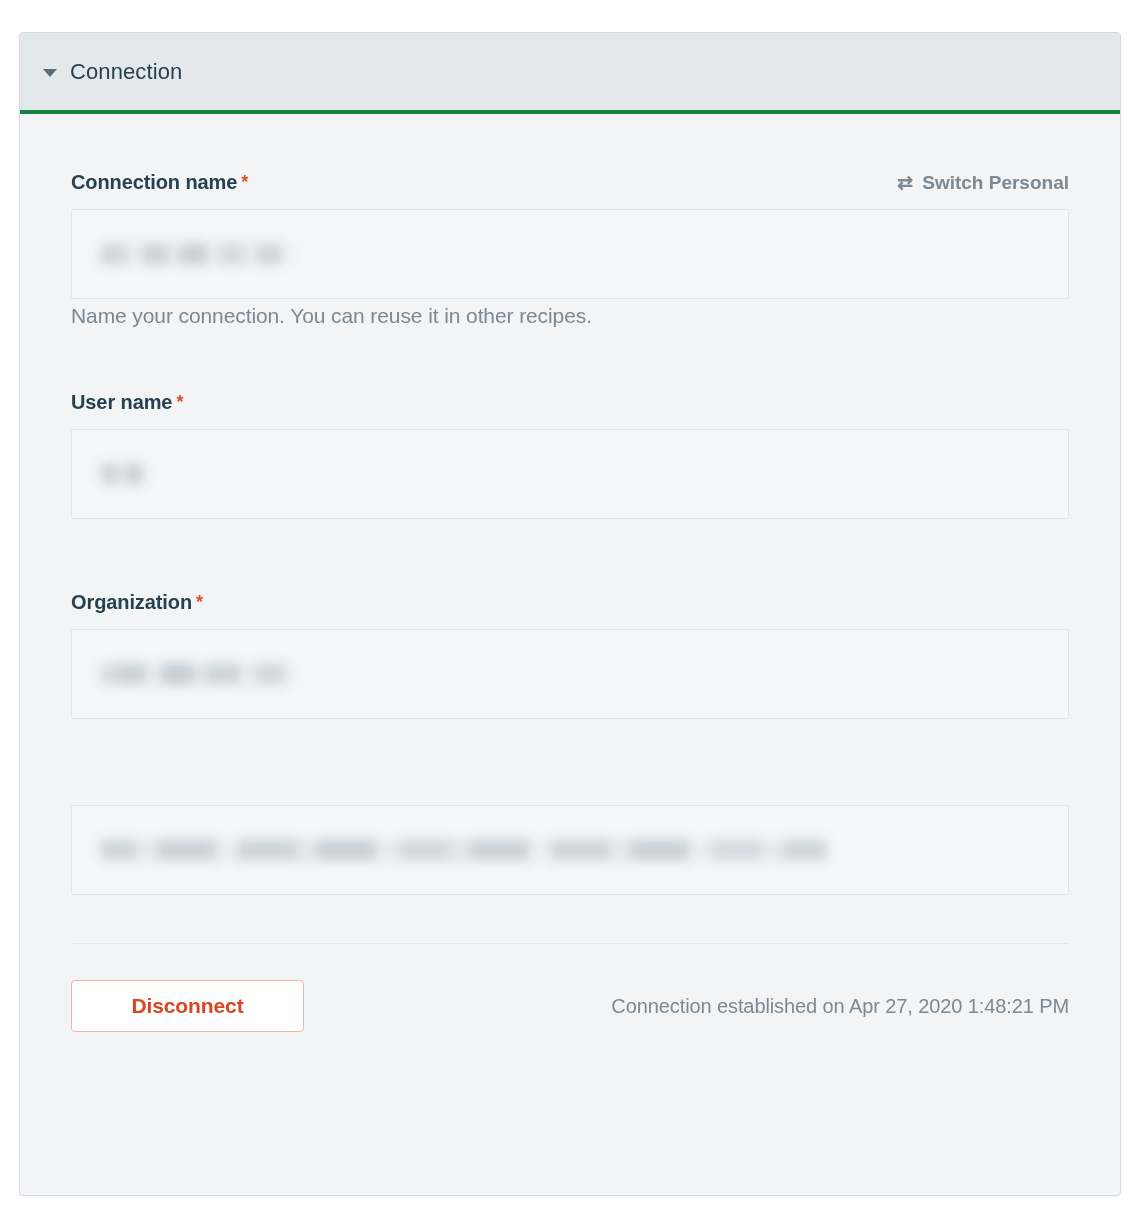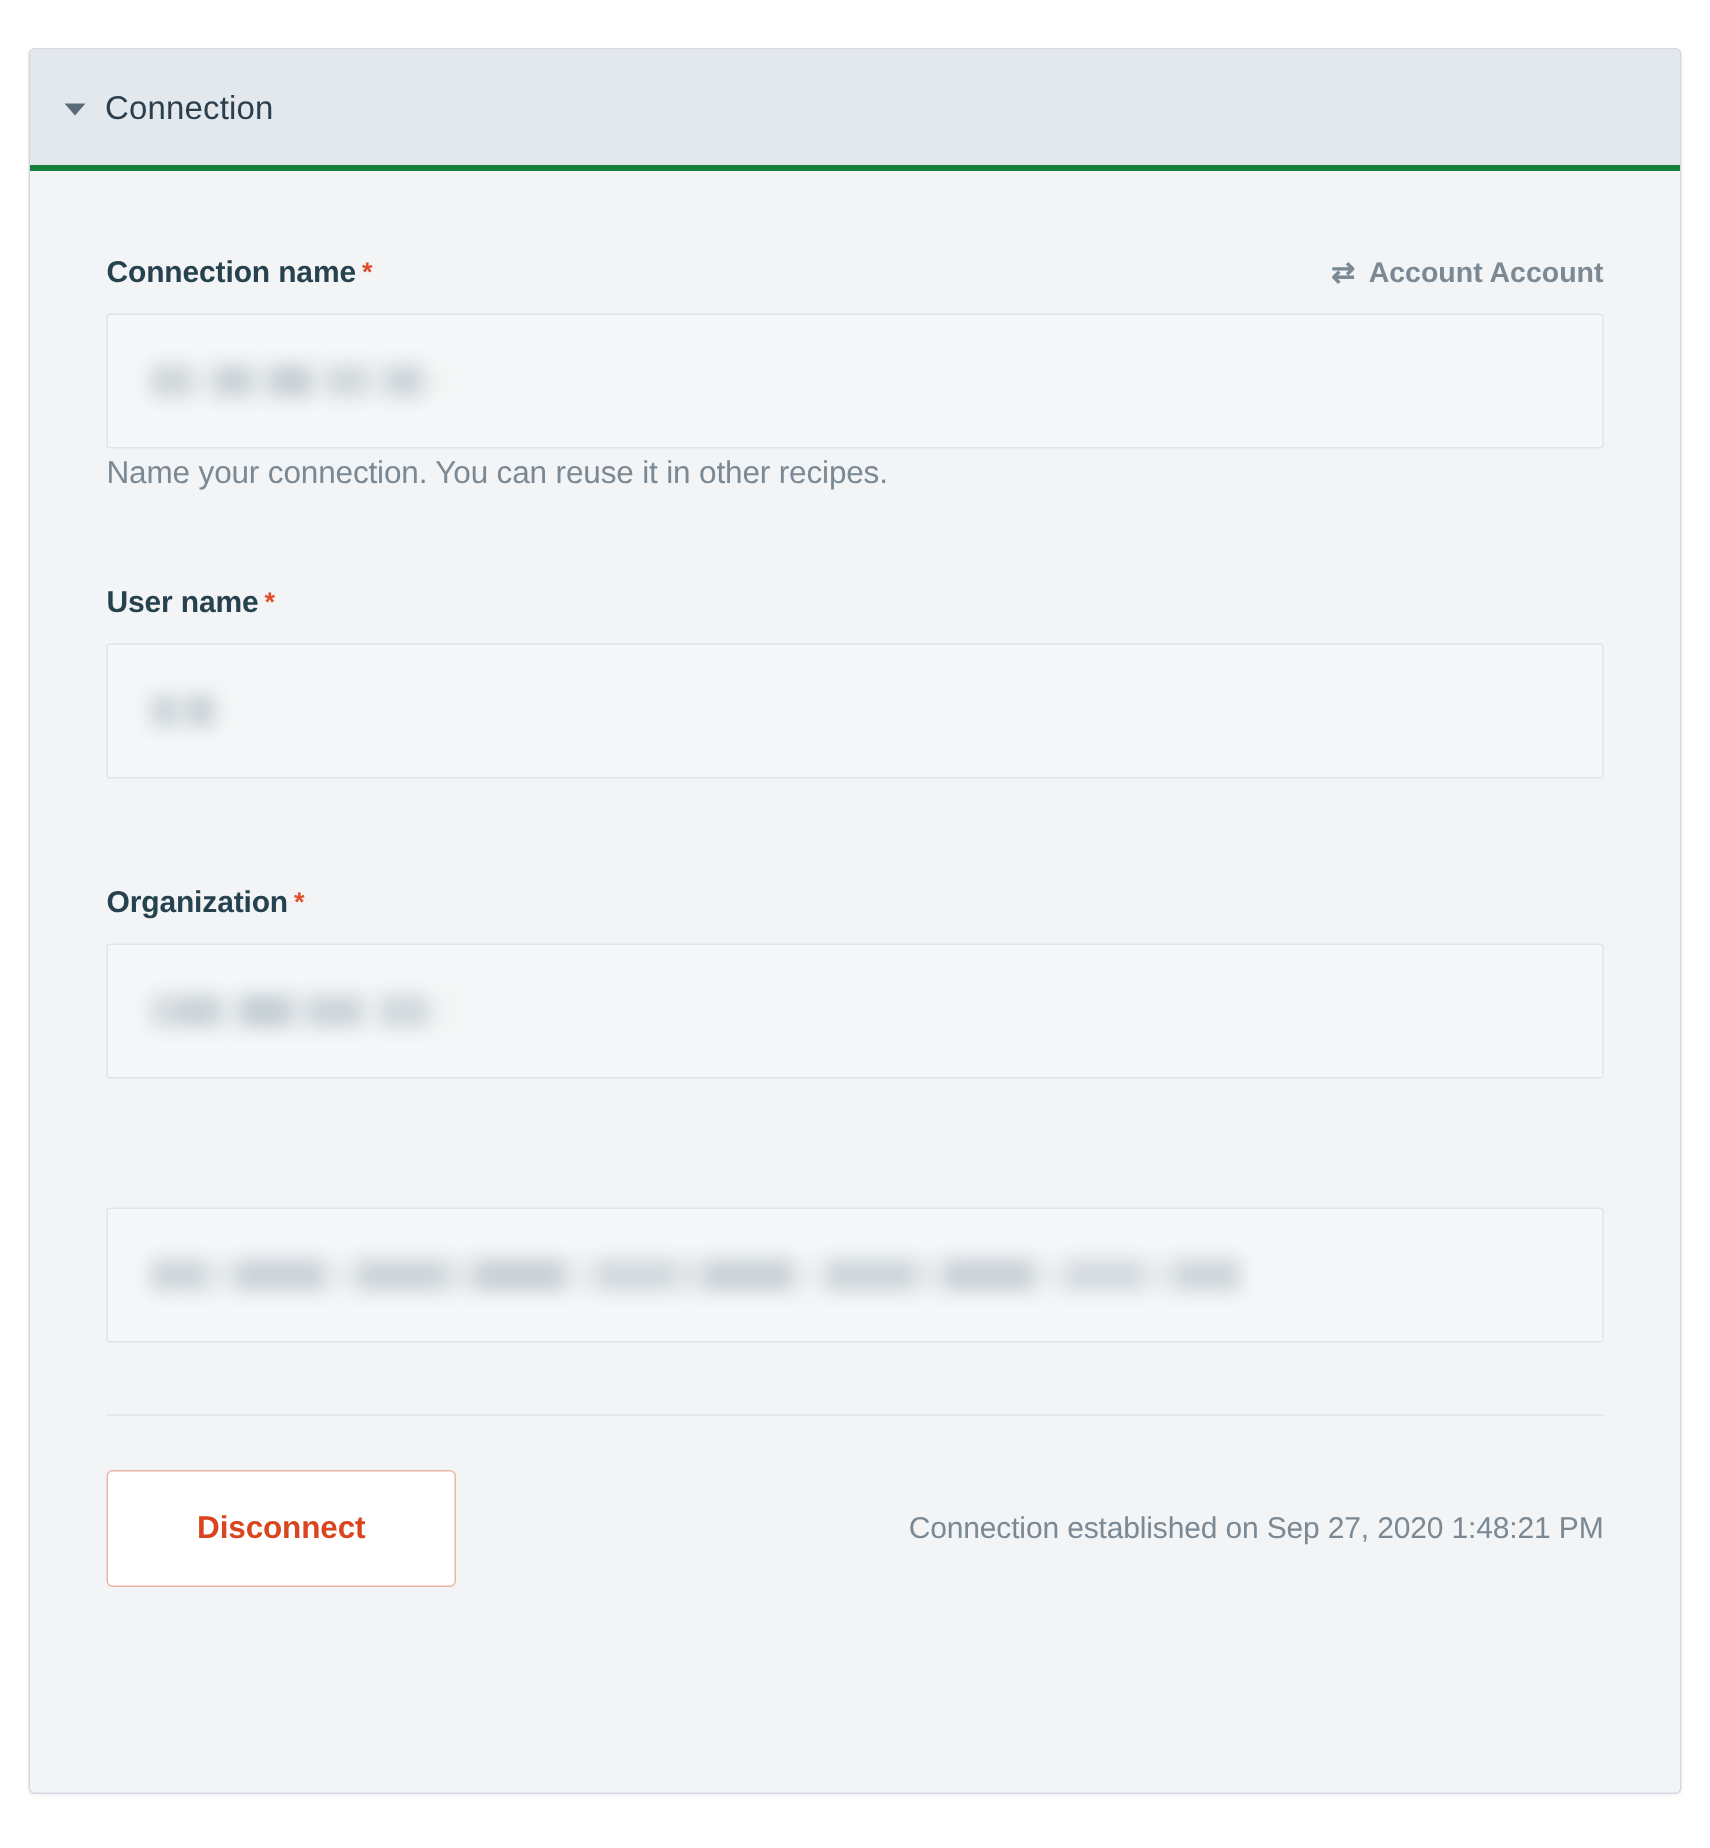--- a/index.html
+++ b/index.html
@@ -175,21 +175,21 @@
     margin-top: 48px;
   }
   .footer-row {
     margin-top: 36px;
     display: flex;
     align-items: center;
     justify-content: space-between;
   }
   .disconnect-btn {
     width: 233px;
-    height: 78px;
+    height: 52px;
     background: #ffffff;
     border: 1px solid #eeb4a5;
     border-radius: 4px;
     color: #d9451e;
     font-size: 21px;
     font-weight: bold;
     font-family: "Liberation Sans", sans-serif;
     cursor: pointer;
     letter-spacing: -0.1px;
   }
@@ -222,21 +222,21 @@
 
       <div class="top-pad"></div>
 
       <div class="field-block">
         <div class="label-row">
           <div>
             <span class="field-label">Connection name</span><span class="req">*</span>
           </div>
           <a class="switch-account">
             <span class="swap-icon">⇄</span>
-            <span>Account Account</span>
+            <span>Switch Personal</span>
           </a>
         </div>
         <div class="input-box" title="">
           <span class="blur-value blur-a"></span>
         </div>
         <div class="help-text">Name your connection. You can reuse it in other recipes.</div>
       </div>
 
       <div class="gap-1"></div>
 
@@ -269,18 +269,18 @@
       <div class="field-block">
         <div class="input-box" title="">
           <span class="blur-value blur-d"></span>
         </div>
       </div>
 
       <div class="divider"></div>
 
       <div class="footer-row">
         <button class="disconnect-btn">Disconnect</button>
-        <span class="established">Connection established on Sep 27, 2020 1:48:21 PM</span>
+        <span class="established">Connection established on Apr 27, 2020 1:48:21 PM</span>
       </div>
 
     </div>
   </div>
 </div>
 
 </body></html>

